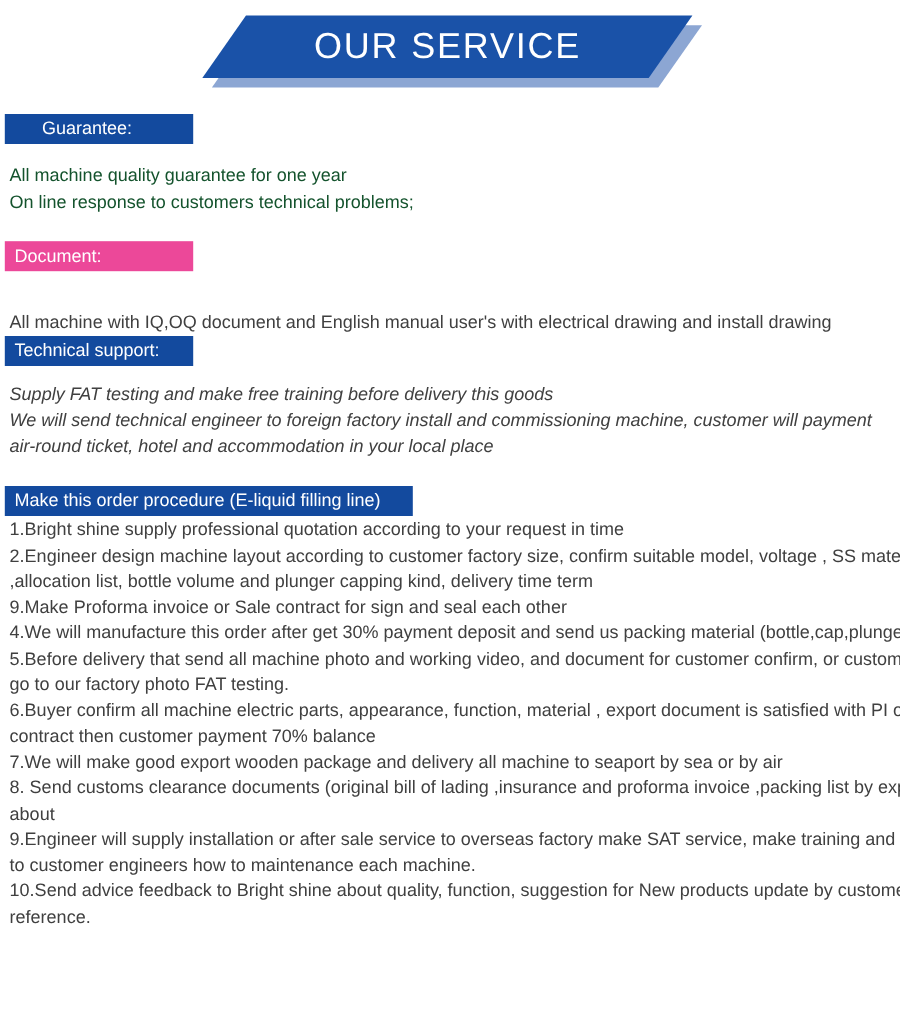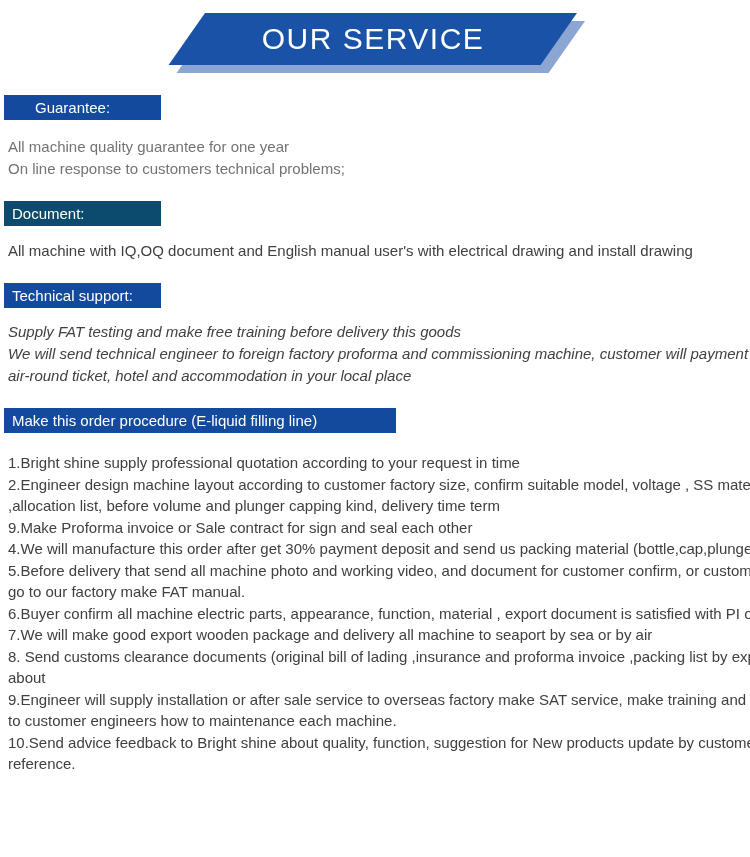--- a/index.html
+++ b/index.html
@@ -56,86 +56,87 @@
     box-sizing: border-box;
     margin-left: 4px;
     height: 25px;
     line-height: 25px;
     padding-left: 8px;
     color: #ffffff;
     font-size: 15px;
     white-space: nowrap;
   }
   .label-narrow { width: 157px; }
-  .label-wide   { width: 392px; }
+  .label-wide   { width: 340px; }
 
   .label-guarantee { margin-top: 22px; padding-left: 31px; }
   .label-document  { margin-top: 21px; }
-  .label-tech      { margin-top: 21px; }
+  .label-tech      { }
   .label-order     { margin-top: 21px; }
 
   
   .text-block {
     padding-left: 8px;
     color: #404040;
     font-size: 15px;
   }
   .tb-guarantee { margin-top: 16px; line-height: 22px; }
-  .tb-document  { margin-top: 14px; line-height: 22px; }
+  .tb-document  { margin-top: 32px; line-height: 22px; }
   .tb-tech      { margin-top: 13px; line-height: 22px; }
-  .tb-order     { margin-top: 19px; line-height: 21.5px; }
+  .tb-order     { margin-top: 1px; line-height: 21.5px; }
 
   .text-line {
     white-space: pre;
   }
 </style>
 </head>
 <body>
 
 <div class="banner-wrap">
   <div class="banner-shape banner-shadow" style="background: rgb(140, 166, 211);"></div>
   <div class="banner-shape banner-main" style="background: rgb(26, 82, 168);"></div>
   <div class="banner-title" style="color: rgb(255, 255, 255);">OUR SERVICE</div>
 </div>
 
 <div>
   <div class="section-label label-narrow label-guarantee" style="background: rgb(19, 74, 158);">Guarantee:</div>
-  <div class="text-block tb-guarantee" style="color: #737373;">
+  <div class="text-block tb-guarantee" style="color: #14532d;">
       <div class="text-line">All machine quality guarantee for one year</div>
       <div class="text-line">On line response to customers technical problems;</div>
     </div>
 </div>
 
 <div>
-  <div class="section-label label-narrow label-document" style="background: #0c4a6e;">Document:</div>
+  <div class="section-label label-narrow label-document" style="background: #ec4899;">Document:</div>
   <div class="text-block tb-document" style="color: rgb(64, 64, 64);">
       <div class="text-line">All machine with IQ,OQ document and English manual user's with electrical drawing and install drawing</div>
     </div>
 </div>
 
 <div>
   <div class="section-label label-narrow label-tech" style="background: rgb(19, 74, 158);">Technical support:</div>
   <div class="text-block tb-tech" style="color: rgb(64, 64, 64); font-style: italic;">
       <div class="text-line">Supply FAT testing and make free training before delivery this goods</div>
-      <div class="text-line">We will send technical engineer to foreign factory proforma and commissioning machine, customer will payment</div>
+      <div class="text-line">We will send technical engineer to foreign factory install and commissioning machine, customer will payment</div>
       <div class="text-line">air-round ticket, hotel and accommodation in your local place</div>
     </div>
 </div>
 
 <div>
   <div class="section-label label-wide label-order" style="background: rgb(19, 74, 158);">Make this order procedure (E-liquid filling line)</div>
   <div class="text-block tb-order" style="color: rgb(64, 64, 64);">
       <div class="text-line">1.Bright shine supply professional quotation according to your request in time</div>
       <div class="text-line">2.Engineer design machine layout according to customer factory size, confirm suitable model, voltage , SS material</div>
-      <div class="text-line">,allocation list, before volume and plunger capping kind, delivery time term</div>
+      <div class="text-line">,allocation list, bottle volume and plunger capping kind, delivery time term</div>
       <div class="text-line">9.Make Proforma invoice or Sale contract for sign and seal each other</div>
       <div class="text-line">4.We will manufacture this order after get 30% payment deposit and send us packing material (bottle,cap,plunger,</div>
       <div class="text-line">5.Before delivery that send all machine photo and working video, and document for customer confirm, or customer will</div>
-      <div class="text-line">go to our factory make FAT manual.</div>
+      <div class="text-line">go to our factory photo FAT testing.</div>
       <div class="text-line">6.Buyer confirm all machine electric parts, appearance, function, material , export document is satisfied with PI or sale</div>
+      <div class="text-line">contract then customer payment 70% balance</div>
       <div class="text-line">7.We will make good export wooden package and delivery all machine to seaport by sea or by air</div>
       <div class="text-line">8. Send customs clearance documents (original bill of lading ,insurance and proforma invoice ,packing list by express</div>
       <div class="text-line">about</div>
       <div class="text-line">9.Engineer will supply installation or after sale service to overseas factory make SAT service, make training and teach</div>
       <div class="text-line">to customer engineers how to maintenance each machine.</div>
       <div class="text-line">10.Send advice feedback to Bright shine about quality, function, suggestion for New products update by customers'</div>
       <div class="text-line">reference.</div>
     </div>
 </div>
 

